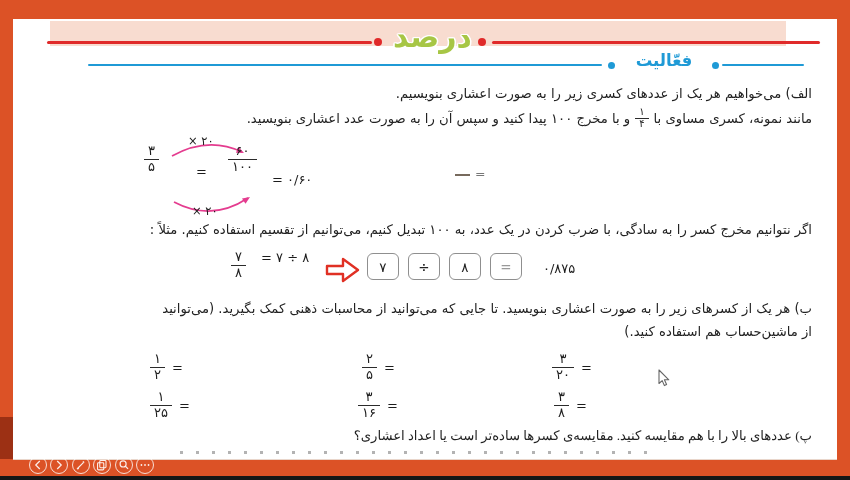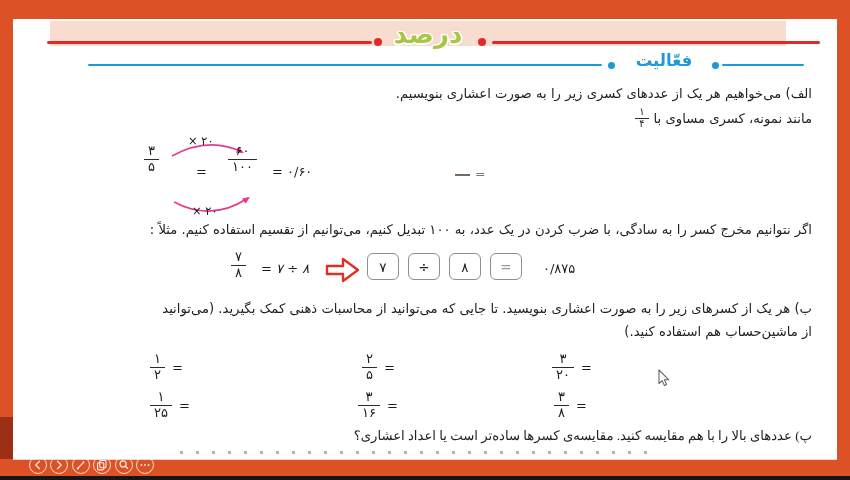--- a/index.html
+++ b/index.html
@@ -18,21 +18,21 @@
   
   .title-band{position:absolute;left:50px;top:21px;width:736px;height:25px;background:#F8DCD0;}
   .hline{position:absolute;height:2.6px;border-radius:2px;}
   .hline.red{background:#E02A2A;}
   .hline.blue{background:#1F9AD6;height:2.4px;}
   .dot{position:absolute;border-radius:50%;}
   .dot.red-dot{width:8px;height:8px;background:#E02A2A;}
   .dot.blue-dot{width:7px;height:7px;background:#1F9AD6;}
   .chapter-title{
     position:absolute;left:393px;top:19px;width:70px;text-align:center;
-    font-size:26px;font-weight:bold;color:#A7C645;
+    font-size:30px;font-weight:bold;color:#A7C645;
     text-shadow:-1.5px 0 #fff,1.5px 0 #fff,0 -1.5px #fff,0 1.5px #fff,-1px -1px #fff,1px 1px #fff,-1px 1px #fff,1px -1px #fff;
   }
   .activity-title{
     position:absolute;left:618px;top:51px;width:92px;text-align:center;
     font-size:16.5px;font-weight:bold;color:#1F9AD6;
   }
 
   
   .para{
     position:absolute;right:38px;direction:rtl;white-space:nowrap;
@@ -103,56 +103,57 @@
   <div class="dot blue-dot" style="left:712px;top:62px;"></div>
   <div class="hline blue" style="left:722px;top:64px;width:82px;"></div>
 
   <div class="para" style="top:86px;">الف) می‌خواهیم هر یک از عددهای کسری زیر را به صورت اعشاری بنویسیم.</div>
   <div class="para-flex" style="top:107px;">
     <span>مانند نمونه، کسری مساوی با</span>
     <span class="frac mini">
       <span class="num">۱</span>
       <span class="den">۴</span>
     </span>
+    <span>و با مخرج ۱۰۰ پیدا کنید و سپس آن را به صورت عدد اعشاری بنویسید.</span>
   </div>
 
   <div class="abs" style="left:130px;top:138px;width:350px;height:84px;">
     <svg width="350" height="84" style="position:absolute;left:0;top:0;">
       <path d="M42,18 Q78,-2 112,14" stroke="#E43C8F" stroke-width="1.7" fill="none"></path>
       <polygon points="114,15 105.9,14.7 108.6,8.9" fill="#E43C8F"></polygon>
       <path d="M44,64 Q82,84 118,60" stroke="#E43C8F" stroke-width="1.7" fill="none"></path>
       <polygon points="120,59 115.5,65.8 112,60.5" fill="#E43C8F"></polygon>
     </svg>
     <span class="frac mid abs" style="left:14px;top:6px;">
       <span class="num">۳</span>
       <span class="den">۵</span>
     </span>
     <span class="eqtxt abs" style="left:66px;top:26px;">=</span>
     <span class="frac mid abs" style="left:98px;top:6px;">
       <span class="num">۶۰</span>
       <span class="den">۱۰۰</span>
     </span>
-    <span class="eqtxt ltr abs" style="left:142px;top:26px;">= ۰/۶۰</span>
+    <span class="eqtxt ltr abs" style="left:142px;top:34px;">= ۰/۶۰</span>
     <span class="eqtxt ltr abs" style="left:58px;top:-4px;font-size:11.5px;">× ۲۰</span>
     <span class="eqtxt ltr abs" style="left:62px;top:66px;font-size:11.5px;">× ۲۰</span>
   </div>
 
   <div class="abs" style="left:455px;top:164px;width:48px;height:20px;">
     <span class="abs" style="left:0;top:10px;width:15px;height:2px;background:#776a5d;"></span>
     <span class="abs ltr" style="left:20px;top:2px;font-size:12.5px;color:#777;">=</span>
   </div>
 
   <div class="para" style="top:222px;text-align:center;">اگر نتوانیم مخرج کسر را به سادگی، با ضرب کردن در یک عدد، به ۱۰۰ تبدیل کنیم، می‌توانیم از تقسیم استفاده کنیم. مثلاً :</div>
 
   <div class="abs" style="left:225px;top:248px;width:420px;height:46px;">
     <span class="frac mid abs" style="left:6px;top:2px;">
       <span class="num">۷</span>
       <span class="den">۸</span>
     </span>
-    <span class="eqtxt ltr abs" style="left:36px;top:13px;font-style:italic;">= ۷ ÷ ۸</span>
+    <span class="eqtxt ltr abs" style="left:36px;top:2px;">= ۷ ÷ ۸</span>
     <svg class="abs" style="left:100px;top:8px;" width="36" height="28" viewBox="0 0 36 28">
       <polygon points="2,10 18,10 18,3 33,14 18,25 18,18 2,18" fill="#ffffff" stroke="#E03024" stroke-width="2.4" stroke-linejoin="round"></polygon>
     </svg>
     <div class="keys-row abs" style="left:142px;top:5px;">
       <span class="key">۷</span>
       <span class="key">÷</span>
       <span class="key">۸</span>
       <span class="key grey">=</span>
     </div>
     <span class="eqtxt ltr abs" style="left:318px;top:13px;">۰/۸۷۵</span>

